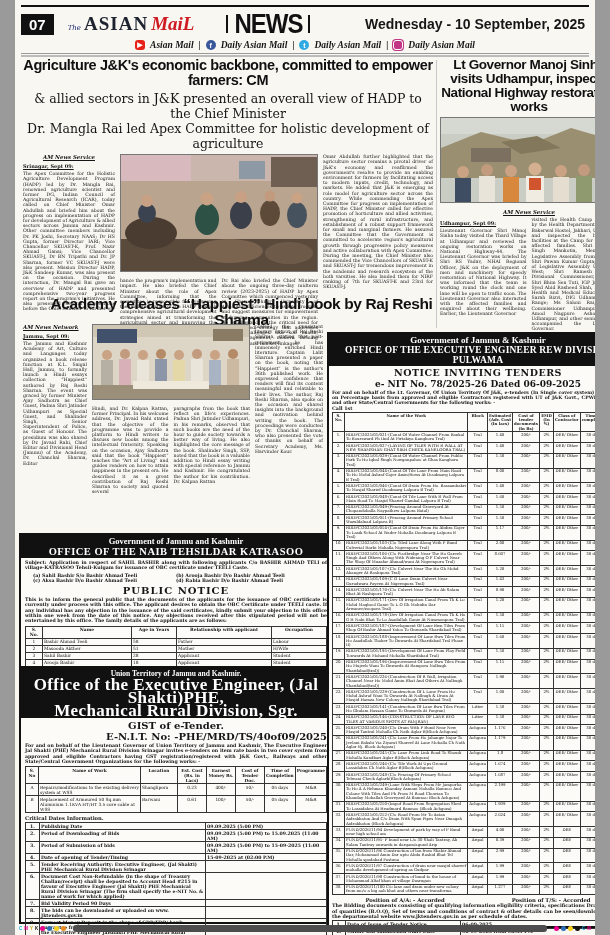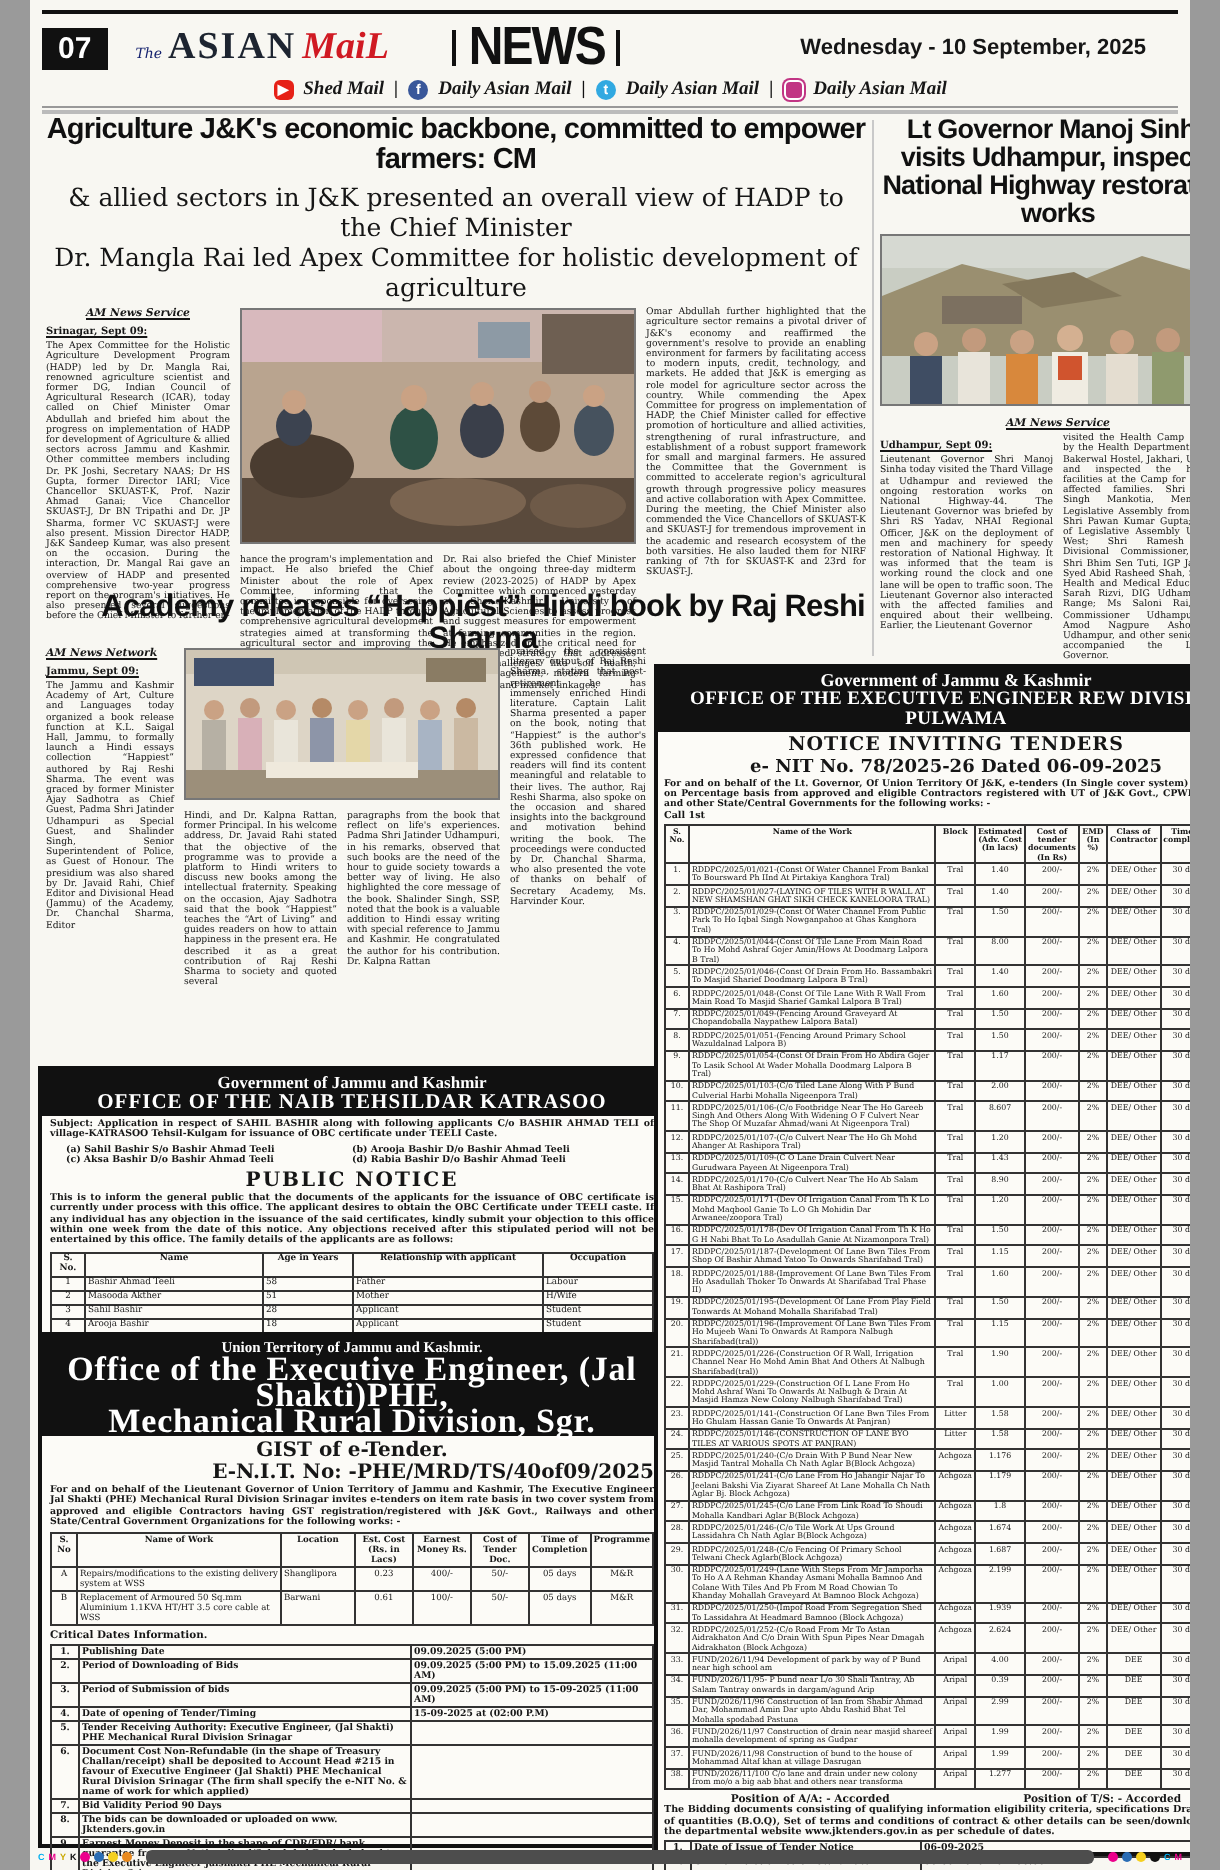--- a/index.html
+++ b/index.html
@@ -11,21 +11,21 @@
   .pageno{background:#111;color:#fff;font-family:"Liberation Sans",sans-serif;font-weight:bold;
           font-size:15px;padding:2px 8px;margin-right:14px;}
   .mast{flex:0 0 auto;display:flex;align-items:baseline;gap:3px;margin-right:18px;}
   .mast-the{font-size:7px;font-style:italic;color:#14216e;}
   .mast-asian{font-family:"Liberation Serif",serif;font-weight:bold;font-size:19px;color:#1d2430;letter-spacing:1px;}
   .mast-mail{font-family:"Liberation Serif",serif;font-weight:bold;font-style:italic;font-size:19px;color:#d01a23;}
   .news-wrap{display:flex;align-items:center;gap:6px;margin:0 14px;}
   .vbar{width:2px;height:18px;background:#111;}
   .news{font-family:"Liberation Sans",sans-serif;font-weight:900;font-size:24px;letter-spacing:-1px;
         transform:scaleY(1.12);color:#111;}
-  .hdate{font-family:"Liberation Sans",sans-serif;font-weight:bold;font-size:11px;margin-left:auto;margin-right:16px;}
+  .hdate{font-family:"Liberation Sans",sans-serif;font-weight:bold;font-size:14px;margin-left:auto;margin-right:4px;}
   .social{position:absolute;top:40px;left:0;right:0;display:flex;justify-content:center;align-items:center;
           gap:5px;font-family:"Liberation Serif",serif;font-weight:bold;font-style:italic;font-size:9.5px;}
   .sic{display:inline-flex;width:10px;height:10px;border-radius:50%;color:#fff;align-items:center;justify-content:center;
        font-family:"Liberation Sans",sans-serif;font-style:normal;font-size:7px;font-weight:bold;}
   .sic.yt{border-radius:3px;}
   .sic.ig{border-radius:3px;border:1.5px solid #fff;box-shadow:0 0 0 1px #c13584;width:8px;height:8px;}
   .sep{color:#111;font-weight:bold;}
   .hrule{position:absolute;top:53px;left:6px;right:6px;border-top:1px solid #999;border-bottom:2px solid #bbb;height:1px;}
   
   .h1{font-family:"Liberation Sans",sans-serif;font-weight:bold;text-align:center;color:#101010;
@@ -133,21 +133,21 @@
     </span>
     <span class="news-wrap">
       <span class="vbar"></span>
       <span class="news">NEWS</span>
       <span class="vbar"></span>
     </span>
     <span class="hdate">Wednesday - 10  September, 2025</span>
   </div>
   <div class="social">
     <span class="sic yt" style="background:#e62117">▶</span>
-    <span>Shed Mail</span>
+    <span>Asian Mail</span>
     <span class="sep">|</span>
     <span class="sic" style="background:#39579a">f</span>
     <span>Daily Asian Mail</span>
     <span class="sep">|</span>
     <span class="sic" style="background:#31a9e1">t</span>
     <span>Daily Asian Mail</span>
     <span class="sep">|</span>
     <span class="sic ig" style="background:#c13584"></span>
     <span>Daily Asian Mail</span>
   </div>

